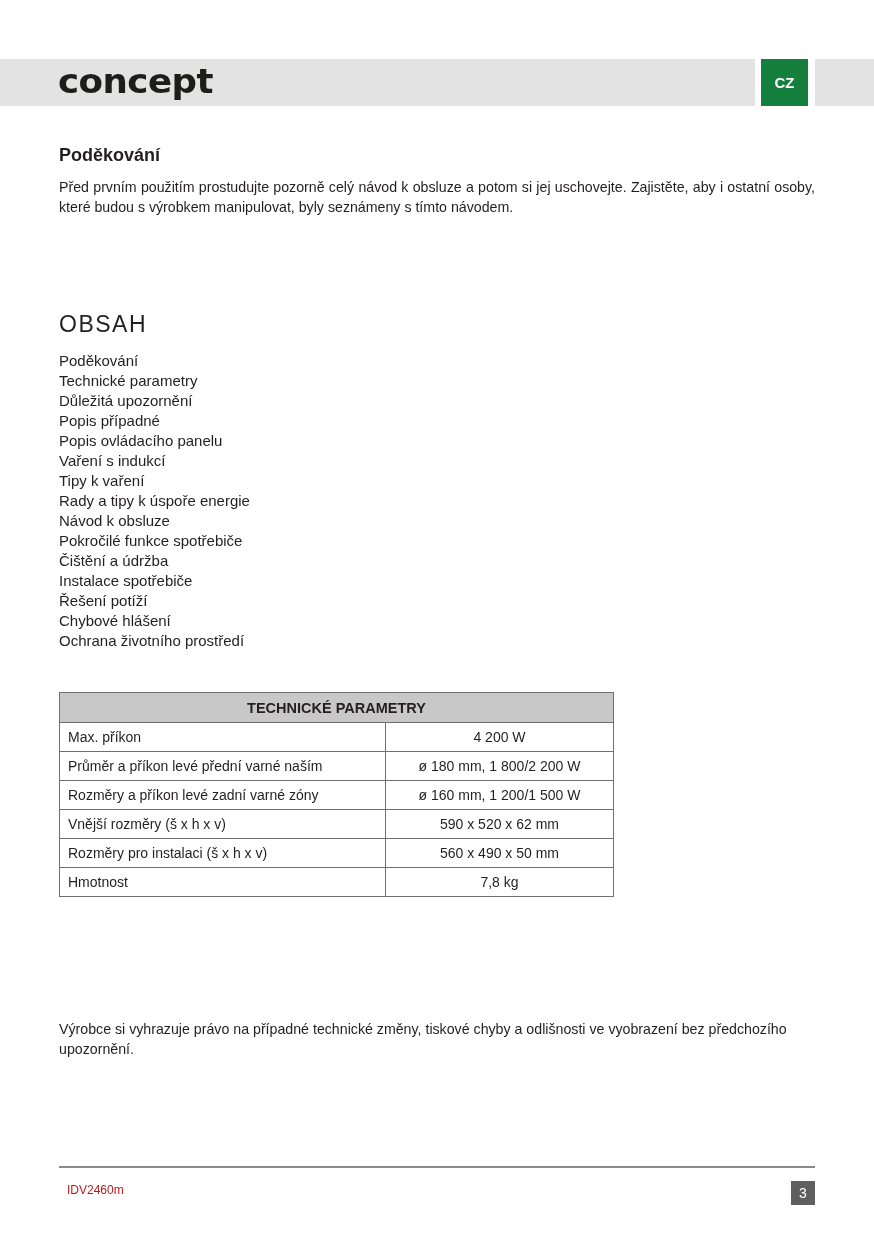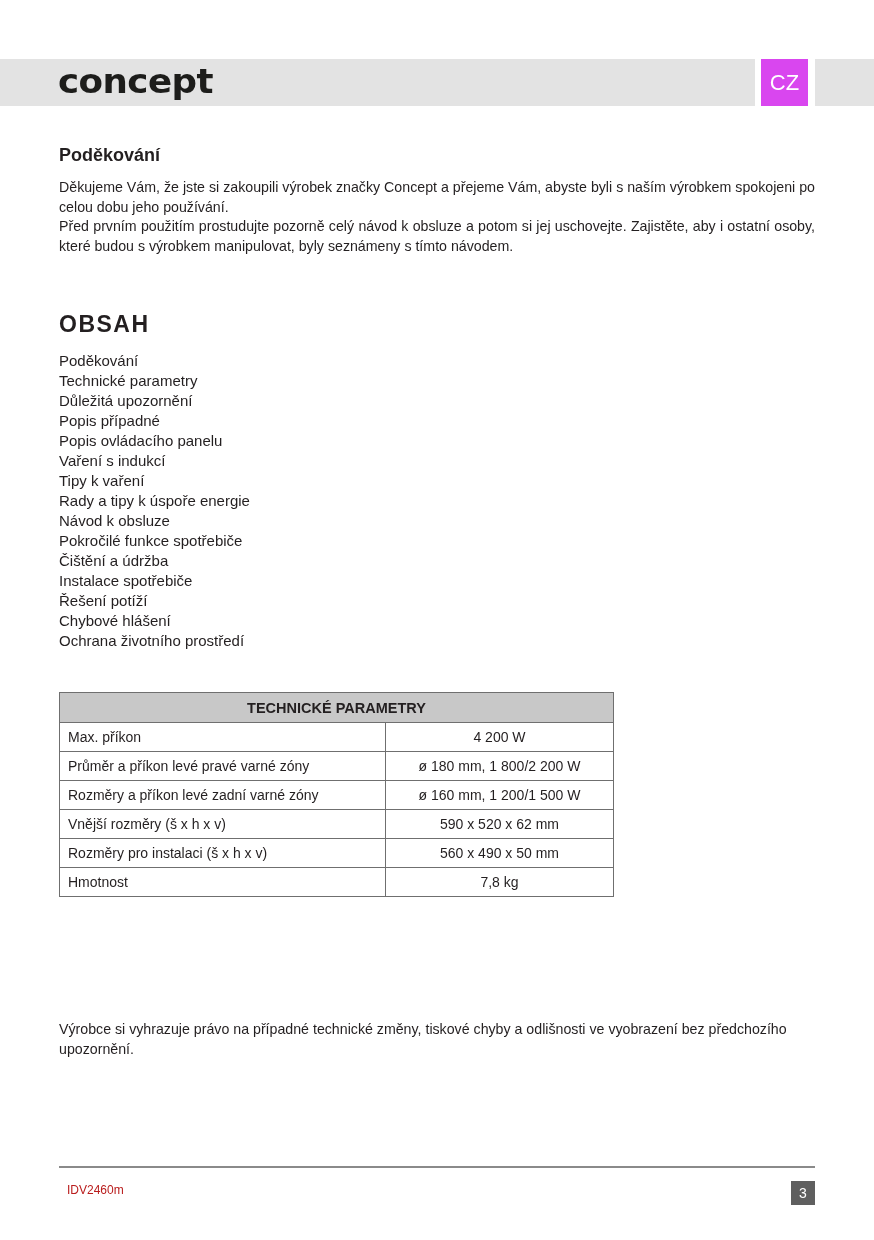--- a/index.html
+++ b/index.html
@@ -17,37 +17,37 @@
       background: #e3e3e3;
     }
     .logo {
       position: absolute; left: 58px; top: 60px; height: 44px;
       font-family: "DejaVu Sans", sans-serif; font-weight: bold;
       font-size: 33px; letter-spacing: -0.5px; color: #1d1d1b;
       line-height: 44px; transform: scaleX(1.08); transform-origin: left center;
     }
     .lang-badge {
       position: absolute; left: 761px; top: 59px; width: 47px; height: 47px;
-      background: #d946ef; color: #ffffff;
-      font-family: "Liberation Sans", sans-serif; font-weight: normal;
-      font-size: 22px; line-height: 47px; text-align: center;
+      background: #15803d; color: #ffffff;
+      font-family: "Liberation Sans", sans-serif; font-weight: bold;
+      font-size: 15px; line-height: 47px; text-align: center;
     }
     .section-title {
       position: absolute; left: 59px; top: 145px;
       font-size: 18px; font-weight: bold; color: #231f20;
     }
     .intro {
       position: absolute; left: 59px; top: 178px; width: 756px;
       font-size: 14.2px; line-height: 19.7px; color: #231f20;
     }
     .intro p { margin: 0; text-align: justify; text-align-last: left; }
     .intro p.just { text-align-last: auto; }
     .toc-title {
       position: absolute; left: 59px; top: 311px;
-      font-size: 23px; font-weight: bold; letter-spacing: 1.5px; color: #231f20;
+      font-size: 23px; font-weight: normal; letter-spacing: 1.5px; color: #231f20;
     }
     .toc {
       position: absolute; left: 59px; top: 351px; margin: 0; padding: 0;
       list-style: none; font-size: 15px; line-height: 20px; color: #231f20;
     }
     .toc li { height: 20px; white-space: nowrap; }
     table.params {
       position: absolute; left: 59px; top: 692px; width: 555px;
       border-collapse: collapse; font-size: 14px; color: #231f20;
     }
@@ -81,21 +81,20 @@
 </head>
 <body>
 
 <div class="header-bar-left"></div>
 <div class="header-bar-right"></div>
 <div class="logo">concept</div>
 <div class="lang-badge">CZ</div>
 
 <div class="section-title">Poděkování</div>
 <div class="intro">
-  <p class="just">Děkujeme Vám, že jste si zakoupili výrobek značky Concept a přejeme Vám, abyste byli s naším výrobkem spokojeni po celou dobu jeho používání.</p>
   <p class="just">Před prvním použitím prostudujte pozorně celý návod k obsluze a potom si jej uschovejte. Zajistěte, aby i ostatní osoby, které budou s výrobkem manipulovat, byly seznámeny s tímto návodem.</p>
 </div>
 
 <div class="toc-title">OBSAH</div>
 <ul class="toc">
   <li>Poděkování</li>
   <li>Technické parametry</li>
   <li>Důležitá upozornění</li>
   <li>Popis případné</li>
   <li>Popis ovládacího panelu</li>
@@ -116,21 +115,21 @@
     <tr>
       <th colspan="2">TECHNICKÉ PARAMETRY</th>
     </tr>
   </thead>
   <tbody>
     <tr>
       <td class="label">Max. příkon</td>
       <td class="value">4 200 W</td>
     </tr>
     <tr>
-      <td class="label">Průměr a příkon levé pravé varné zóny</td>
+      <td class="label">Průměr a příkon levé přední varné naším</td>
       <td class="value">ø 180 mm, 1 800/2 200 W</td>
     </tr>
     <tr>
       <td class="label">Rozměry a příkon levé zadní varné zóny</td>
       <td class="value">ø 160 mm, 1 200/1 500 W</td>
     </tr>
     <tr>
       <td class="label">Vnější rozměry (š x h x v)</td>
       <td class="value">590 x 520 x 62 mm</td>
     </tr>

